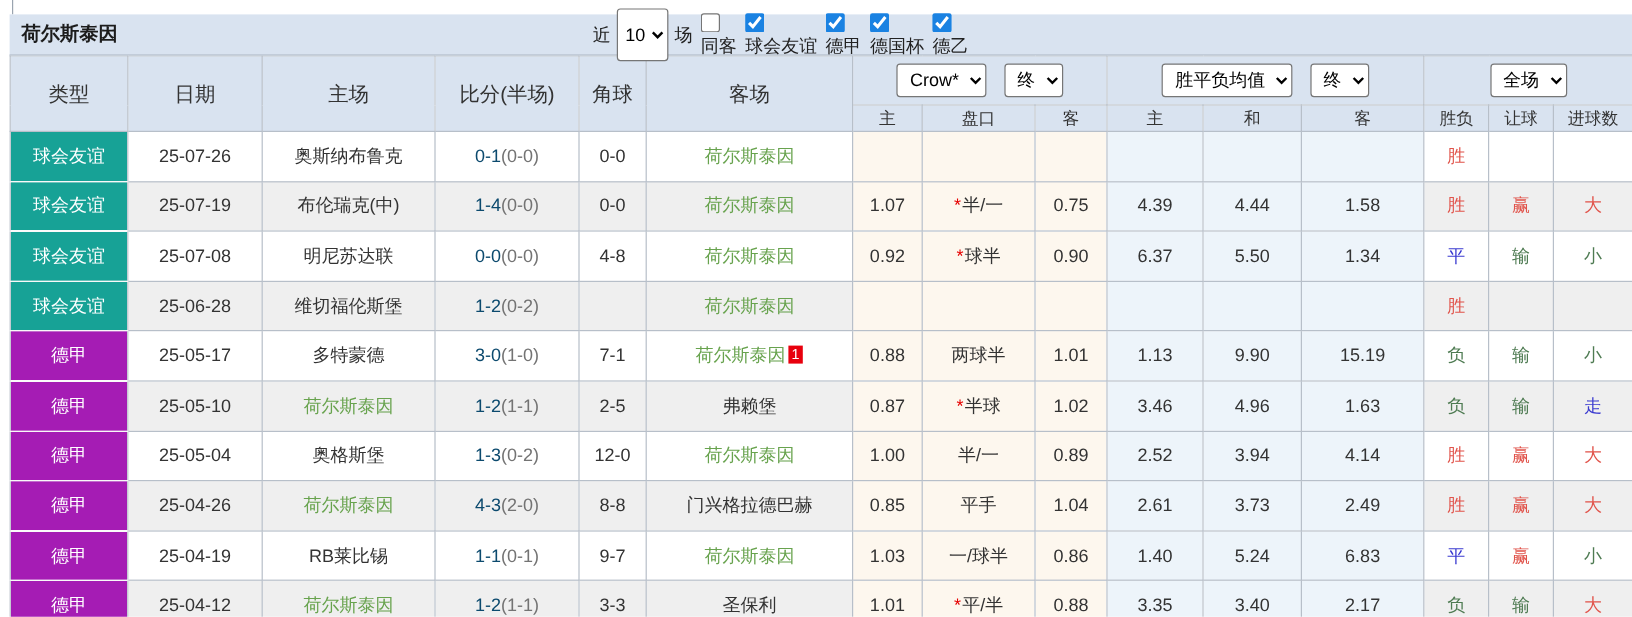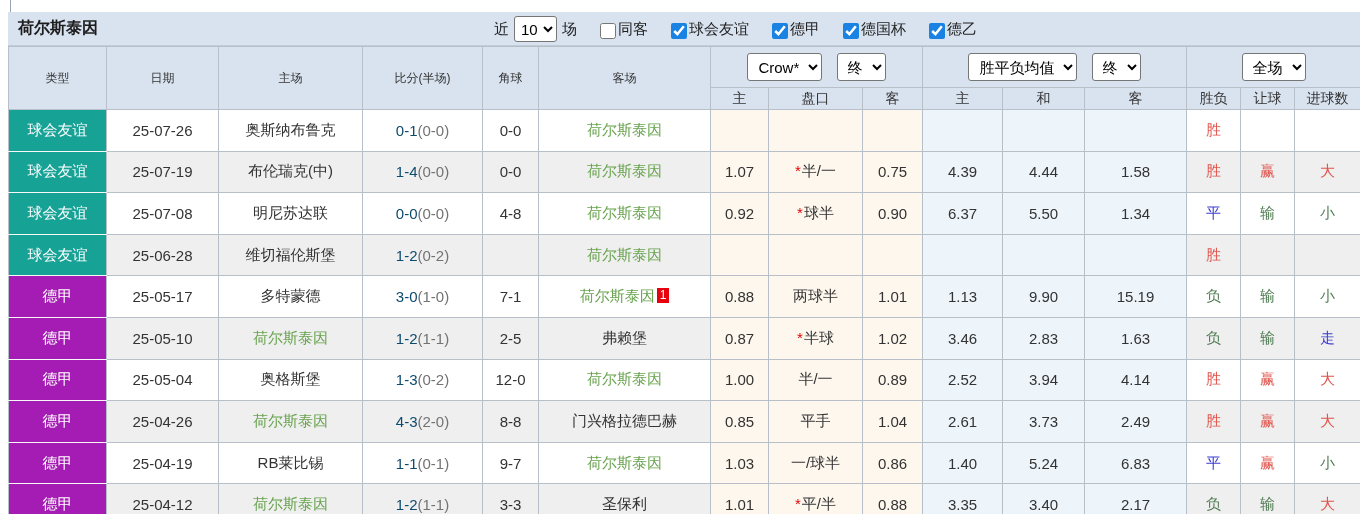--- a/index.html
+++ b/index.html
@@ -5,29 +5,29 @@
   html,body{margin:0;padding:0;width:1360px;height:514px;overflow:hidden;background:#fff;
     font-family:"Liberation Sans","DejaVu Sans",sans-serif;color:#333;}
   .topstrip{height:12px;background:#fff;position:relative;}
   .topstrip .tick{position:absolute;left:10px;top:0;width:1px;height:12px;background:#9aa4b0;}
   .wrap{margin-left:8px;width:1352px;}
   
   .titlebar{height:34px;background:#d9e3f0;position:relative;display:flex;align-items:center;
     border-bottom:1px solid #c2ccd9;box-sizing:border-box;}
   .team-title{font-weight:bold;font-size:16px;color:#1c1c1c;padding-left:10px;}
   .controls{position:absolute;left:486px;top:0;height:34px;display:flex;align-items:center;gap:3px;font-size:15px;color:#222;}
-  .controls select{height:26px;font-size:15px;border:1px solid #767676;border-radius:3px;background:#fff;padding:0 2px;margin:0 2px;}
-  .cb{display:flex;align-items:flex-end;gap:2px;margin-left:20px;}
+  .controls select{height:44px;font-size:15px;border:1px solid #767676;border-radius:3px;background:#fff;padding:0 2px;margin:0 2px;}
+  .cb{display:flex;align-items:flex-start;gap:2px;margin-left:4px;flex-direction:column;}
   .cb input{width:16px;height:16px;accent-color:#1a82e2;margin:0;}
   
   table{border-collapse:collapse;table-layout:fixed;width:1352px;font-size:15px;}
   th,td{border:1px solid #b7bfc9;text-align:center;padding:0;overflow:hidden;white-space:nowrap;}
   thead th{background:#d9e3f0;font-weight:normal;color:#333;}
   tr.hrow1 th{height:40px;}
-  tr.hrow1 th.colh{height:62px;font-size:12px;}
+  tr.hrow1 th.colh{height:62px;font-size:17px;}
   tr.hrow2 th{height:21px;font-size:14px;}
   .selcell{vertical-align:middle;}
   .selcell select{height:28px;font-size:15px;border:1px solid #767676;border-radius:3px;background:#fff;margin:0 5px;padding:0 6px;}
   tbody td{height:40.6px;}
   tbody tr:nth-child(even) td{background:#efefef;}
   tbody tr:nth-child(odd) td{background:#ffffff;}
   tbody td.odds{background:#fdf7ee !important;}
   tbody td.avg{background:#edf4fa !important;}
   td.type{color:#fff;border-bottom-color:#f8f8f8;}
   .t-teal{background:#17a296 !important;}
@@ -220,21 +220,21 @@
           <td class="type t-purple">德甲</td>
           <td>25-05-10</td>
           <td><span class="self">荷尔斯泰因</span></td>
           <td><span class="ft">1-2</span><span class="ht">(1-1)</span></td>
           <td>2-5</td>
           <td><span class="">弗赖堡</span></td>
           <td class="odds">0.87</td>
           <td class="odds"><span class="star">*</span>半球</td>
           <td class="odds">1.02</td>
           <td class="avg">3.46</td>
-          <td class="avg">2.83</td>
+          <td class="avg">4.96</td>
           <td class="avg">1.63</td>
           <td class="c-green">负</td>
           <td class="c-green">输</td>
           <td class="c-blue">走</td>
         </tr>
         <tr>
           <td class="type t-purple">德甲</td>
           <td>25-05-04</td>
           <td><span class="">奥格斯堡</span></td>
           <td><span class="ft">1-3</span><span class="ht">(0-2)</span></td>

